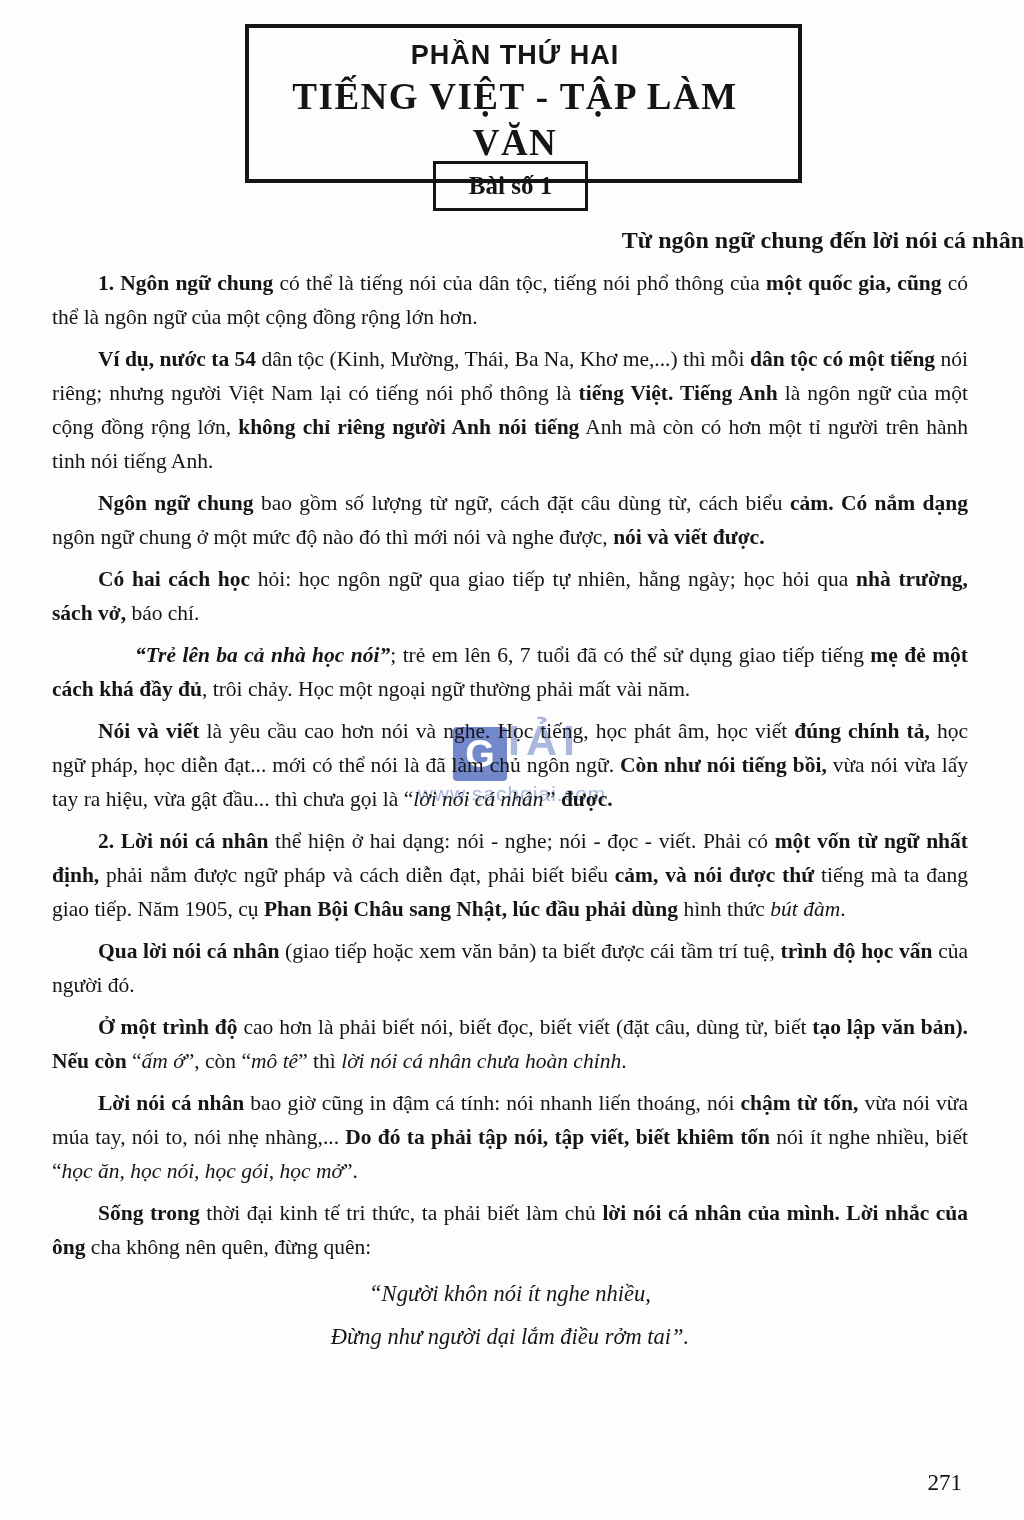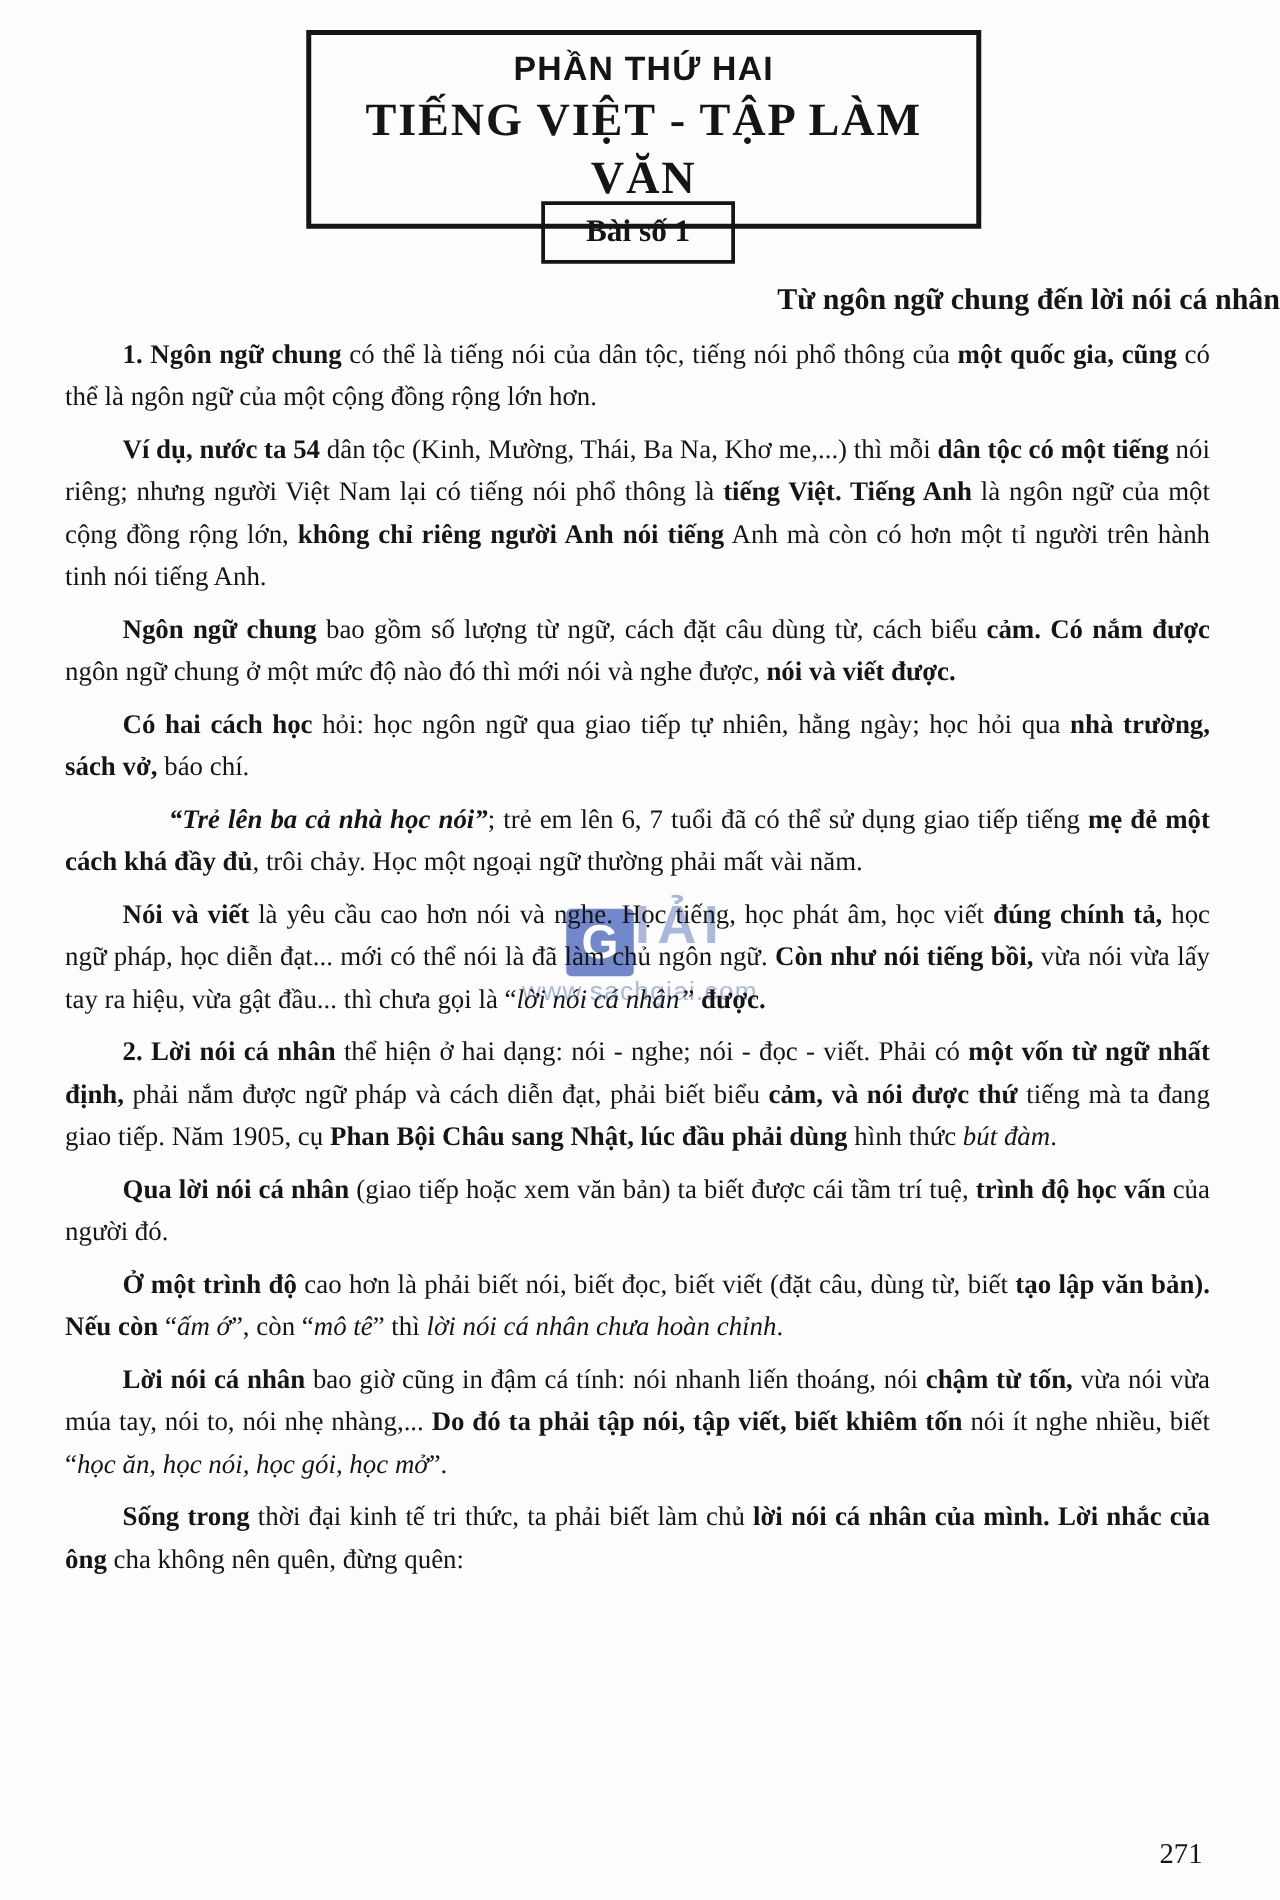--- a/index.html
+++ b/index.html
@@ -16,21 +16,21 @@
     background:var(--paper);
     color:var(--ink);
     font-family:"Liberation Serif","DejaVu Serif",serif;
     overflow:hidden;
   }
   
   .header-box{
     position:absolute;left:245px;top:24px;width:532px;
     border:4px solid var(--ink);
     text-align:center;
-    padding:10px 0 13px 0;
+    padding:10px 17px 13px 0;
   }
   .part-title{
     font-family:"Liberation Sans","DejaVu Sans",sans-serif;
     font-weight:700;font-size:27px;line-height:34px;letter-spacing:1px;
   }
   .subject-title{
     font-weight:700;font-size:37px;line-height:46px;letter-spacing:1.5px;
     margin-top:2px;
   }
   .badge-box{
@@ -111,27 +111,31 @@
     <div class="wm-brand"><span class="wm-tile">
           <span>G</span>
         </span><span class="wm-word">IẢI</span></div>
     <div class="wm-url">www.sachgiai.com</div>
   </div>
 
   <div class="content">
     <div>
         <p class="para"><span class="b">1. Ngôn ngữ chung</span><span> có thể là tiếng nói của dân tộc, tiếng nói phổ thông của </span><span class="b">một quốc gia, cũng</span><span> có thể là ngôn ngữ của một cộng đồng rộng lớn hơn.</span></p>
         <p class="para"><span class="b">Ví dụ, nước ta 54</span><span> dân tộc (Kinh, Mường, Thái, Ba Na, Khơ me,...) thì mỗi </span><span class="b">dân tộc có một tiếng</span><span> nói riêng; nhưng người Việt Nam lại có tiếng nói phổ thông là </span><span class="b">tiếng Việt. Tiếng Anh</span><span> là ngôn ngữ của một cộng đồng rộng lớn, </span><span class="b">không chỉ riêng người Anh nói tiếng</span><span> Anh mà còn có hơn một tỉ người trên hành tinh nói tiếng Anh.</span></p>
-        <p class="para"><span class="b">Ngôn ngữ chung</span><span> bao gồm số lượng từ ngữ, cách đặt câu dùng từ, cách biểu </span><span class="b">cảm. Có nắm được</span><span> ngôn ngữ chung ở một mức độ nào đó thì mới nói và nghe được, </span><span class="b">nói và viết được.</span></p>
+        <p class="para"><span class="b">Ngôn ngữ chung</span><span> bao gồm số lượng từ ngữ, cách đặt câu dùng từ, cách biểu </span><span class="b">cảm. Có nắm dạng</span><span> ngôn ngữ chung ở một mức độ nào đó thì mới nói và nghe được, </span><span class="b">nói và viết được.</span></p>
         <p class="para"><span class="b">Có hai cách học</span><span> hỏi: học ngôn ngữ qua giao tiếp tự nhiên, hằng ngày; học hỏi qua </span><span class="b">nhà trường, sách vở,</span><span> báo chí.</span></p>
         <p class="para"><span class="bi">“Trẻ lên ba cả nhà học nói”</span><span>; trẻ em lên 6, 7 tuổi đã có thể sử dụng giao tiếp tiếng </span><span class="b">mẹ đẻ một cách khá đầy đủ</span><span>, trôi chảy. Học một ngoại ngữ thường phải mất vài năm.</span></p>
         <p class="para"><span class="b">Nói và viết</span><span> là yêu cầu cao hơn nói và nghe. Học tiếng, học phát âm, học viết </span><span class="b">đúng chính tả,</span><span> học ngữ pháp, học diễn đạt... mới có thể nói là đã làm chủ ngôn ngữ. </span><span class="b">Còn như nói tiếng bồi,</span><span> vừa nói vừa lấy tay ra hiệu, vừa gật đầu... thì chưa gọi là “</span><span class="i">lời nói cá nhân”</span><span class="b"> được.</span></p>
         <p class="para"><span class="b">2. Lời nói cá nhân</span><span> thể hiện ở hai dạng: nói - nghe; nói - đọc - viết. Phải có </span><span class="b">một vốn từ ngữ nhất định,</span><span> phải nắm được ngữ pháp và cách diễn đạt, phải biết biểu </span><span class="b">cảm, và nói được thứ</span><span> tiếng mà ta đang giao tiếp. Năm 1905, cụ </span><span class="b">Phan Bội Châu sang Nhật, lúc đầu phải dùng</span><span> hình thức </span><span class="i">bút đàm</span><span>.</span></p>
         <p class="para"><span class="b">Qua lời nói cá nhân</span><span> (giao tiếp hoặc xem văn bản) ta biết được cái tầm trí tuệ, </span><span class="b">trình độ học vấn</span><span> của người đó.</span></p>
         <p class="para"><span class="b">Ở một trình độ</span><span> cao hơn là phải biết nói, biết đọc, biết viết (đặt câu, dùng từ, biết </span><span class="b">tạo lập văn bản). Nếu còn</span><span> “</span><span class="i">ấm ớ</span><span>”, còn “</span><span class="i">mô tê</span><span>” thì </span><span class="i">lời nói cá nhân chưa hoàn chỉnh</span><span>.</span></p>
         <p class="para"><span class="b">Lời nói cá nhân</span><span> bao giờ cũng in đậm cá tính: nói nhanh liến thoáng, nói </span><span class="b">chậm từ tốn,</span><span> vừa nói vừa múa tay, nói to, nói nhẹ nhàng,... </span><span class="b">Do đó ta phải tập nói, tập viết, biết khiêm tốn</span><span> nói ít nghe nhiều, biết “</span><span class="i">học ăn, học nói, học gói, học mở</span><span>”.</span></p>
         <p class="para"><span class="b">Sống trong</span><span> thời đại kinh tế tri thức, ta phải biết làm chủ </span><span class="b">lời nói cá nhân của mình. Lời nhắc của ông</span><span> cha không nên quên, đừng quên:</span></p>
       </div>
+    <div class="verse">
+        <div class="verse-line">“Người khôn nói ít nghe nhiều,</div>
+        <div class="verse-line">Đừng như người dại lắm điều rởm tai”.</div>
+      </div>
   </div>
 
   <div class="page-number">271</div>
 
 </div>
 
 </body></html>

